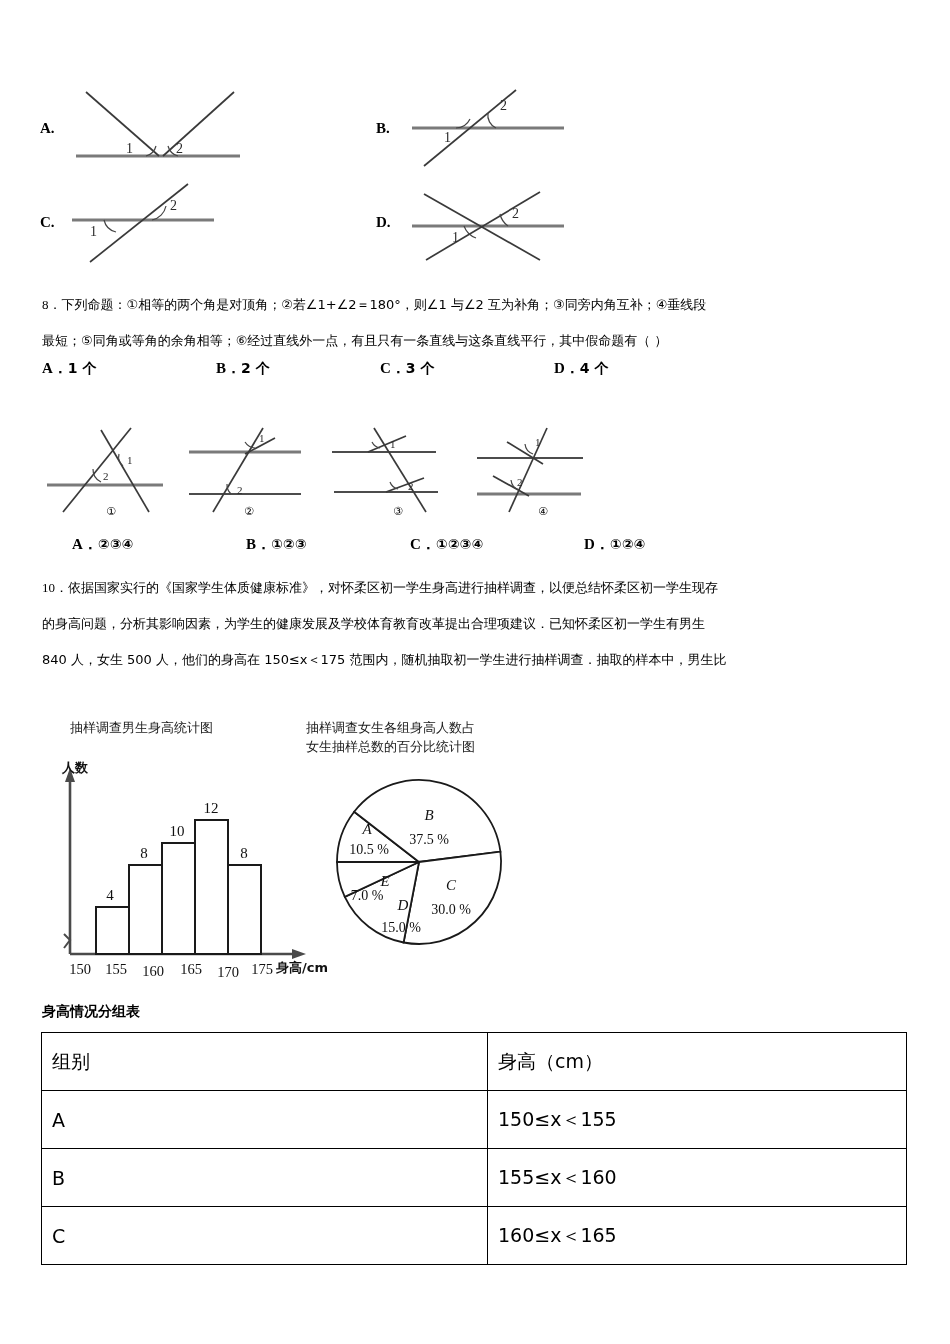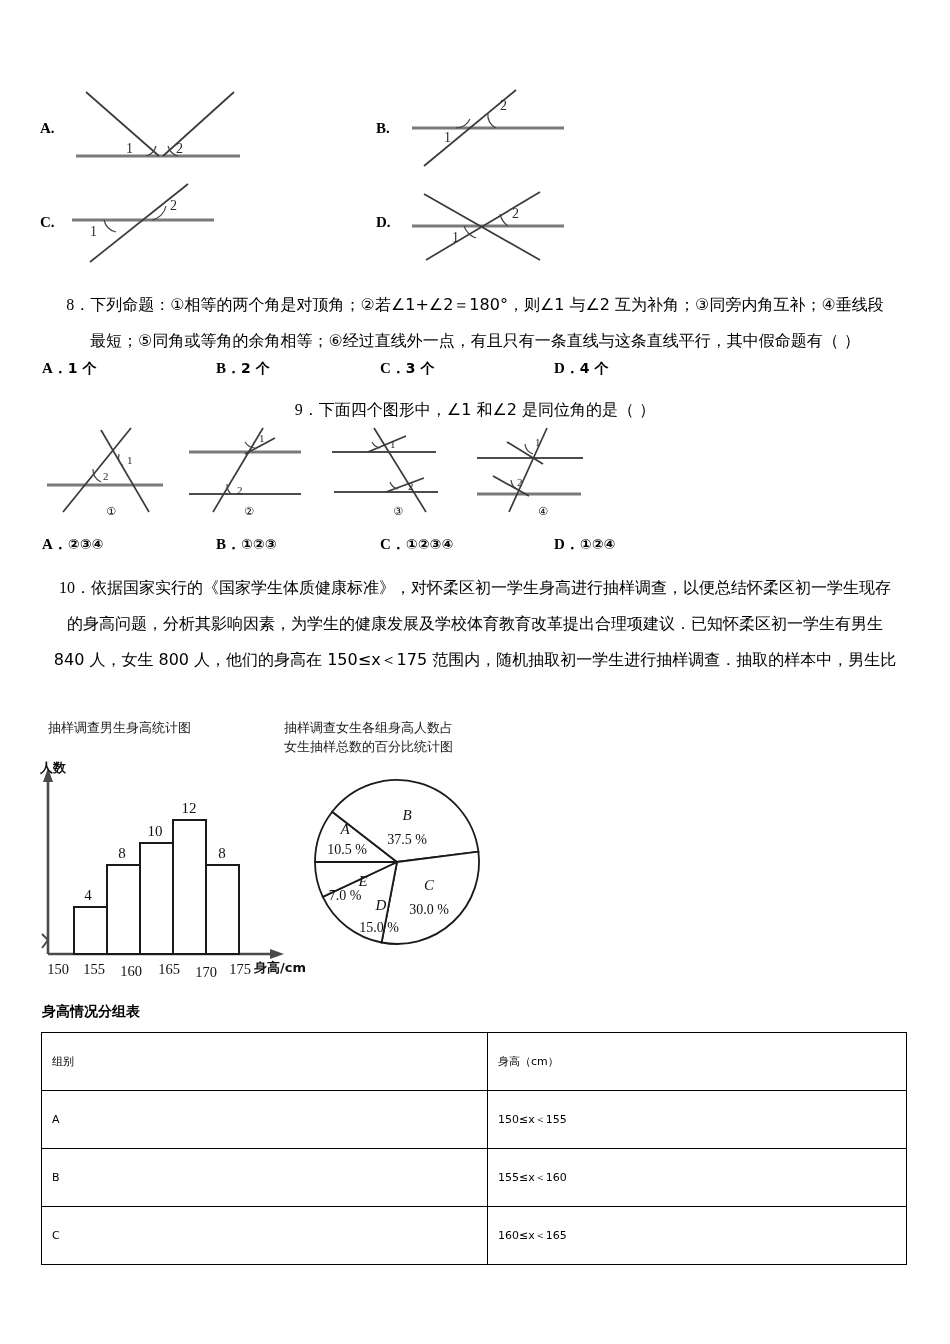--- a/index.html
+++ b/index.html
@@ -46,24 +46,23 @@
   }
 
   
   .q-block {
     position: absolute;
     left: 42px;
     width: 866px;
   }
   .q-line {
     font-family: "DejaVu Sans", "Liberation Sans", sans-serif;
-    font-size: 16px;
+    font-size: 13px;
     line-height: 36px;
     white-space: nowrap;
-    text-align: center;
   }
   .choices-row {
     position: relative;
     height: 30px;
     font-family: "Liberation Serif", serif;
     font-size: 15px;
     font-weight: bold;
   }
   .choice {
     position: absolute;
@@ -92,21 +91,21 @@
     bottom: -2px;
     width: 100%;
     text-align: center;
     font-family: "DejaVu Sans", sans-serif;
     font-size: 11px;
   }
 
   
   .charts {
     position: absolute;
-    left: 26px;
+    left: 48px;
     top: 714px;
     width: 520px;
     height: 270px;
   }
   .chart-title {
     position: absolute;
     font-family: "DejaVu Sans", "Liberation Sans", sans-serif;
     font-size: 13px;
     line-height: 19px;
     color: #1a1a1a;
@@ -129,21 +128,21 @@
     top: 1032px;
     width: 866px;
     border-collapse: collapse;
     table-layout: fixed;
   }
   table.group-table td {
     border: 1px solid #000;
     height: 45px;
     padding: 6px 10px;
     font-family: "DejaVu Sans", "Liberation Sans", sans-serif;
-    font-size: 11px;
+    font-size: 19px;
     vertical-align: middle;
   }
   table.group-table td.c1 { width: 425px; }
   table.group-table tr.head td { font-weight: normal; }
 
   svg { display: block; }
   .ln { stroke: #3a3a3a; stroke-width: 1.7; fill: none; }
   .ln-thick { stroke: #7a7a7a; stroke-width: 3.2; fill: none; }
   .ln-blk { stroke: #111; stroke-width: 1.6; fill: none; }
   .arc { stroke: #444; stroke-width: 1.2; fill: none; }
@@ -264,25 +263,20 @@
       </span>
       <span class="choice" style="left:338px;">
         <span>C．</span><span class="cc">3 个</span>
       </span>
       <span class="choice" style="left:512px;">
         <span>D．</span><span class="cc">4 个</span>
       </span>
     </div>
   </div>
 
-  <div class="q-block" style="top:392px;">
-    <div class="q-line">
-      <span class="qnum">9．</span><span>下面四个图形中，∠1 和∠2 是同位角的是（      ）</span>
-    </div>
-  </div>
 
   <div class="fig-row9">
 
     <div class="fig9" style="left:0px; width:132px;">
       <svg width="132" height="92" viewBox="0 0 132 92">
         <line class="ln-thick" x1="2" y1="61" x2="118" y2="61"></line>
         <line class="ln" x1="86" y1="4" x2="18" y2="88"></line>
         <line class="ln" x1="56" y1="6" x2="104" y2="88"></line>
         <path class="arc" d="M 74 30 A 12 12 0 0 0 78 42"></path>
         <path class="arc" d="M 48 45 A 14 14 0 0 0 56 58"></path>
@@ -330,21 +324,21 @@
         <line class="ln" x1="20" y1="52" x2="56" y2="72"></line>
         <path class="arc" d="M 52 20 A 12 12 0 0 0 60 30"></path>
         <path class="arc" d="M 38 56 A 12 12 0 0 0 46 66"></path>
         <text class="numtxt-sm" x="62" y="22">1</text>
         <text class="numtxt-sm" x="44" y="62">2</text>
       </svg>
       <div class="fig9-cap">④</div>
     </div>
   </div>
 
-  <div class="q-block" style="top:535px;">
+  <div class="q-block" style="top:535px;margin-left:30px;">
     <div class="choices-row">
       <span class="choice" style="left:0px;">
         <span>A．</span><span class="cc">②③④</span>
       </span>
       <span class="choice" style="left:174px;">
         <span>B．</span><span class="cc">①②③</span>
       </span>
       <span class="choice" style="left:338px;">
         <span>C．</span><span class="cc">①②③④</span>
       </span>
@@ -352,21 +346,21 @@
         <span>D．</span><span class="cc">①②④</span>
       </span>
     </div>
   </div>
 
   <div class="q-block" style="top:570px;">
     <div class="q-line">
       <span class="qnum">10．</span><span>依据国家实行的《国家学生体质健康标准》，对怀柔区初一学生身高进行抽样调查，以便总结怀柔区初一学生现存</span>
     </div>
     <div class="q-line">的身高问题，分析其影响因素，为学生的健康发展及学校体育教育改革提出合理项建议．已知怀柔区初一学生有男生</div>
-    <div class="q-line">840 人，女生 800 人，他们的身高在 150≤x＜175 范围内，随机抽取初一学生进行抽样调查．抽取的样本中，男生比</div>
+    <div class="q-line">840 人，女生 500 人，他们的身高在 150≤x＜175 范围内，随机抽取初一学生进行抽样调查．抽取的样本中，男生比</div>
   </div>
 
   <div class="charts">
 
     <div class="chart-title" id="bar-title">抽样调查男生身高统计图</div>
     <div class="chart-title" id="pie-title">抽样调查女生各组身高人数占<br>女生抽样总数的百分比统计图</div>
 
     <div style="position:absolute; left:0px; top:44px;">
       <svg width="300" height="225" viewBox="0 0 300 225">
 

